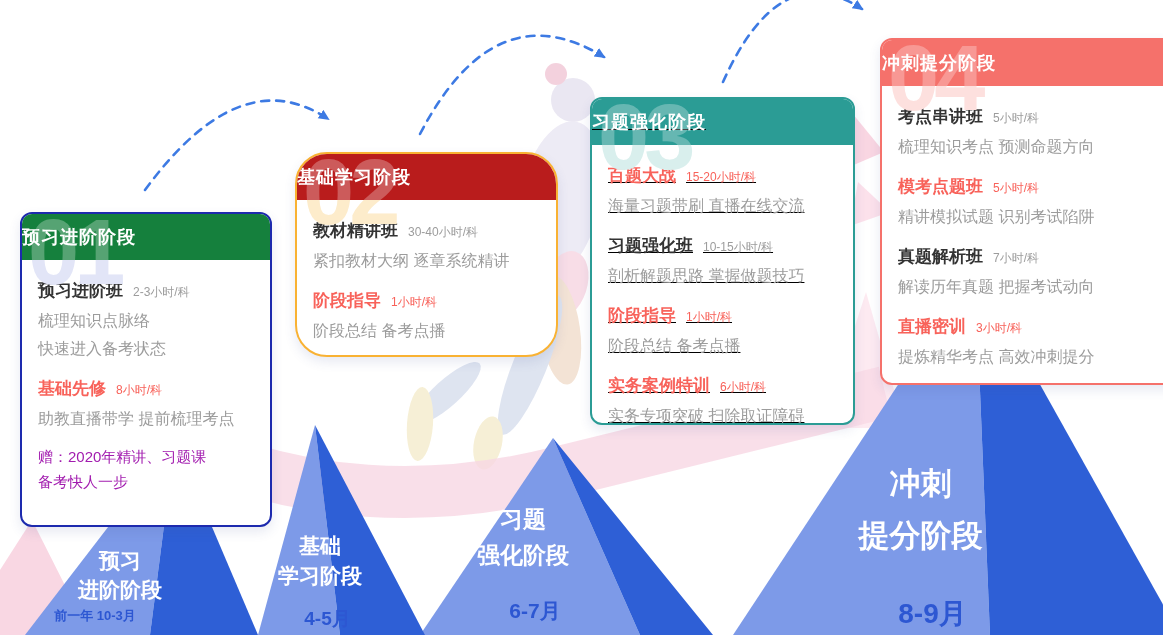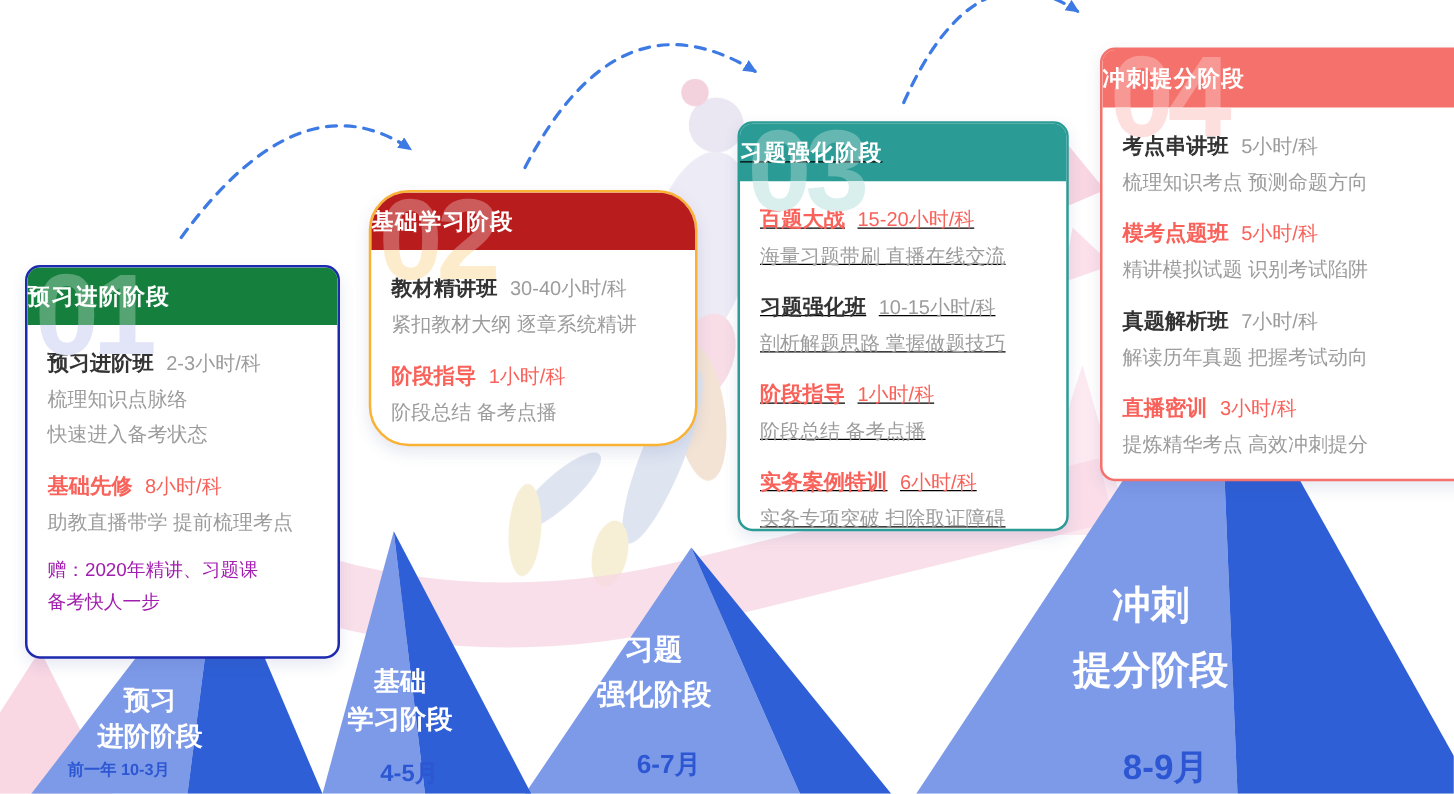--- a/index.html
+++ b/index.html
@@ -28,21 +28,21 @@
     font-size:92px;font-weight:800;line-height:1;letter-spacing:-5px;width:200px;height:110px;
   }
   .wm span{position:absolute;left:0;top:0;}
   .wm .wm-top{clip-path:polygon(-30px -30px,260px -30px,260px 54px,-30px 54px);}
   .wm .wm-bottom{clip-path:polygon(-30px 54px,260px 54px,260px 240px,-30px 240px);}
   .stage-body{position:relative;z-index:2;padding:16px 12px 0 16px;}
   .grp{margin-bottom:11px;}
   .row{line-height:30px;white-space:nowrap;}
   .nm{font-size:17px;font-weight:700;}
   .nm.dark{color:#333333;}
-  .hr{font-size:16px;margin-left:10px;}
+  .hr{font-size:12px;margin-left:10px;}
   .hr.gray{color:#9c9c9c;}
   .red{color:#f8625a;}
   .note{font-size:16px;line-height:28px;color:#9c9c9c;white-space:nowrap;}
   .gift{font-size:15px;line-height:25px;color:#a21caf;white-space:nowrap;}
   
   .m-label{position:absolute;z-index:4;color:#ffffff;font-weight:700;text-align:center;}
   .m-months{position:absolute;z-index:4;font-weight:700;text-align:center;color:#2d57d2;}
   .m1-label{left:25px;top:546px;width:190px;font-size:21px;line-height:29px;}
   .m1-months{left:5px;top:607px;width:180px;font-size:13px;}
   .m2-label{left:245px;top:531px;width:150px;font-size:21px;line-height:30px;}

